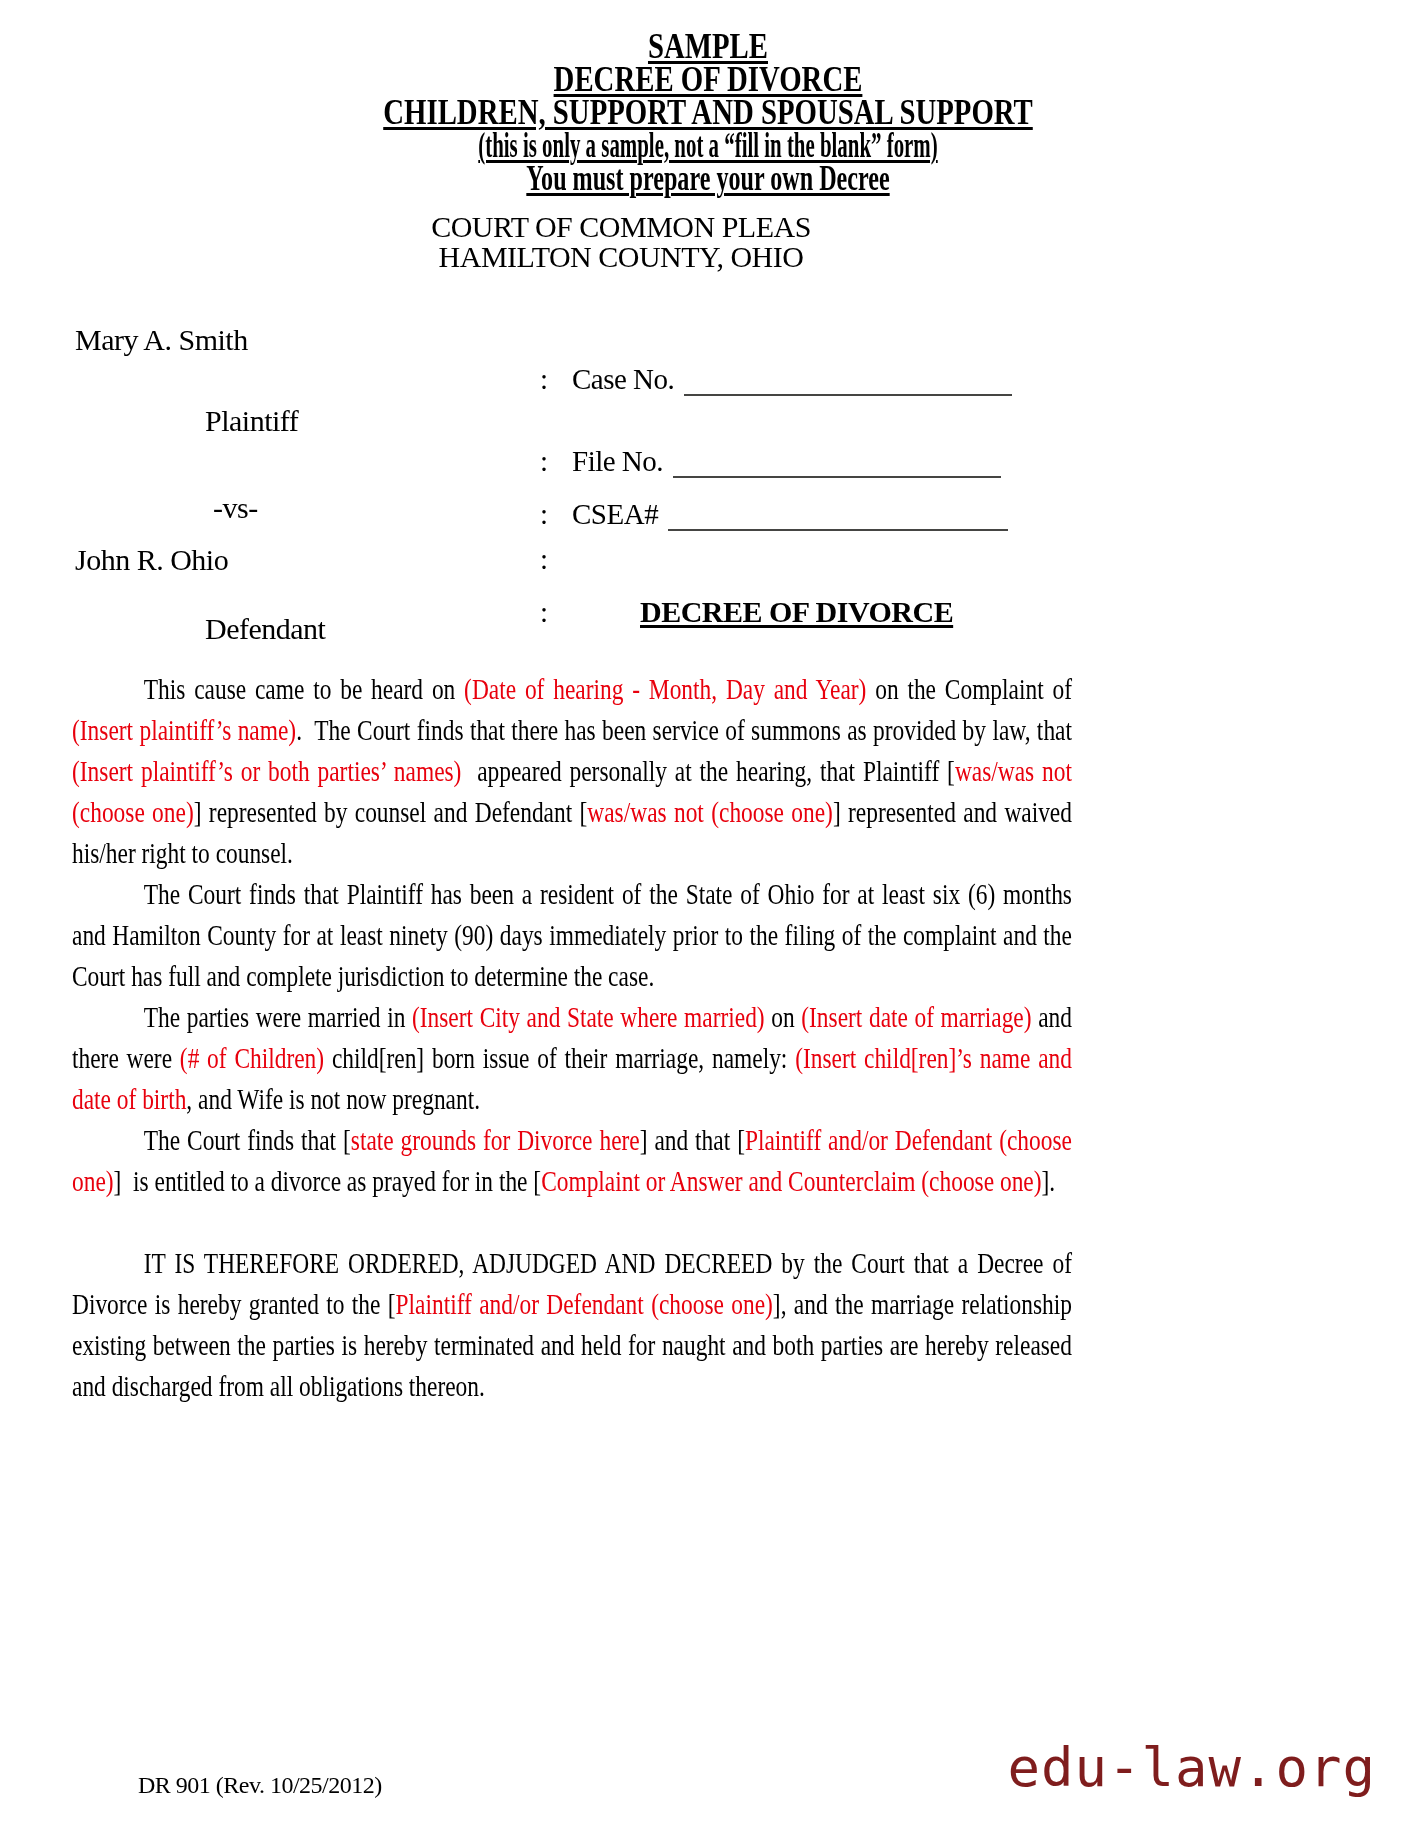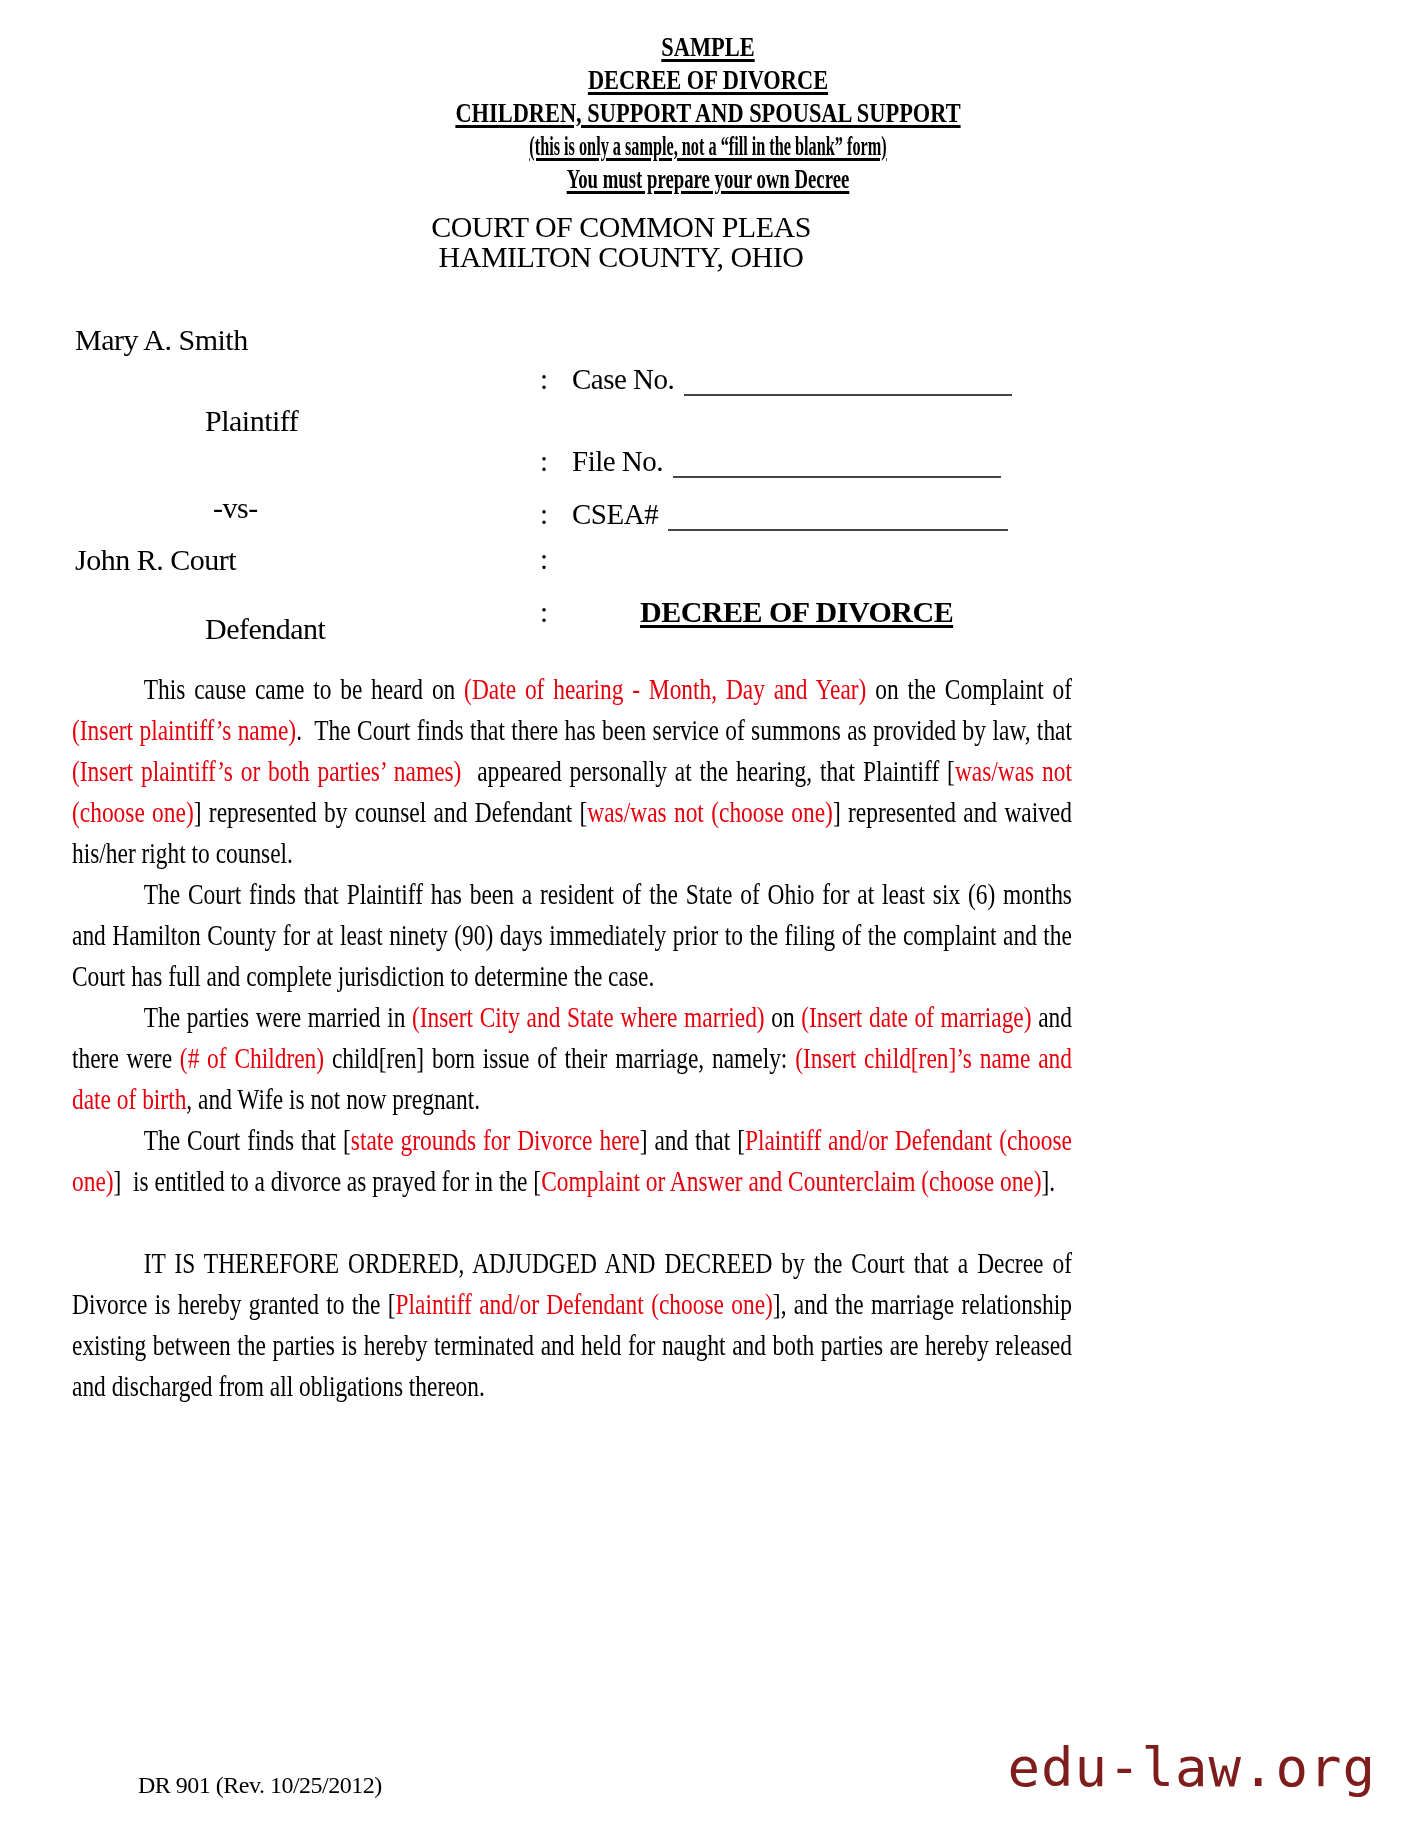--- a/index.html
+++ b/index.html
@@ -7,21 +7,21 @@
     position:relative;
     width:1416px;height:1832px;
     background:#ffffff;
     font-family:"Liberation Serif","DejaVu Serif",serif;
     color:#000;
     overflow:hidden;
   }
   
   #title-block{
     position:absolute;top:30px;left:0;width:1416px;
-    text-align:center;font-weight:bold;font-size:28px;line-height:33px;
+    text-align:center;font-weight:bold;font-size:36px;line-height:33px;
   }
   .title-line{
     text-decoration:underline;
     text-decoration-thickness:3px;
     text-underline-offset:3px;
     white-space:nowrap;
   }
   .scale-a{transform:scaleX(0.80);transform-origin:50% 50%;}
   .scale-b{transform:scaleX(0.58);transform-origin:50% 50%;}
   .scale-c{transform:scaleX(0.67);transform-origin:50% 50%;}
@@ -88,21 +88,21 @@
   </div>
 
   <div id="court-block">
     <div>COURT OF COMMON PLEAS</div>
     <div>HAMILTON COUNTY, OHIO</div>
   </div>
 
   <div class="abs cap-name" style="left:75px;top:323px;">Mary A. Smith</div>
   <div class="abs cap-name" style="left:205px;top:404px;">Plaintiff</div>
   <div class="abs cap-name" style="left:213px;top:491px;">-vs-</div>
-  <div class="abs cap-name" style="left:75px;top:543px;">John R. Court</div>
+  <div class="abs cap-name" style="left:75px;top:543px;">John R. Ohio</div>
   <div class="abs cap-name" style="left:205px;top:612px;">Defendant</div>
 
   <div class="cap-row" style="left:540px;top:318px;">
     <span class="cap-colon">:</span>
     <span class="cap-label">Case No.</span>
     <span class="blank" style="width:328px;"></span>
   </div>
   <div class="cap-row" style="left:540px;top:400px;">
     <span class="cap-colon">:</span>
     <span class="cap-label">File No.</span>

